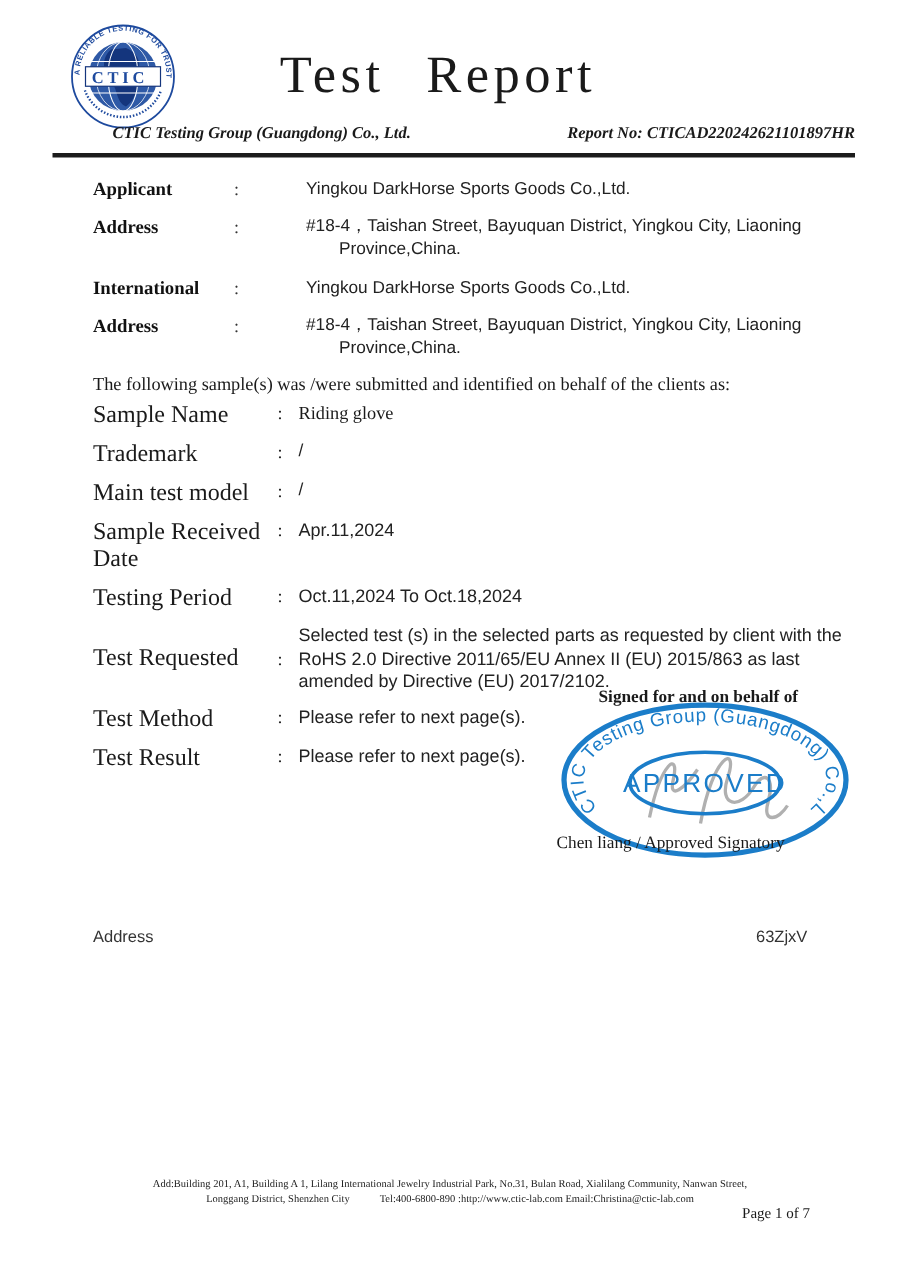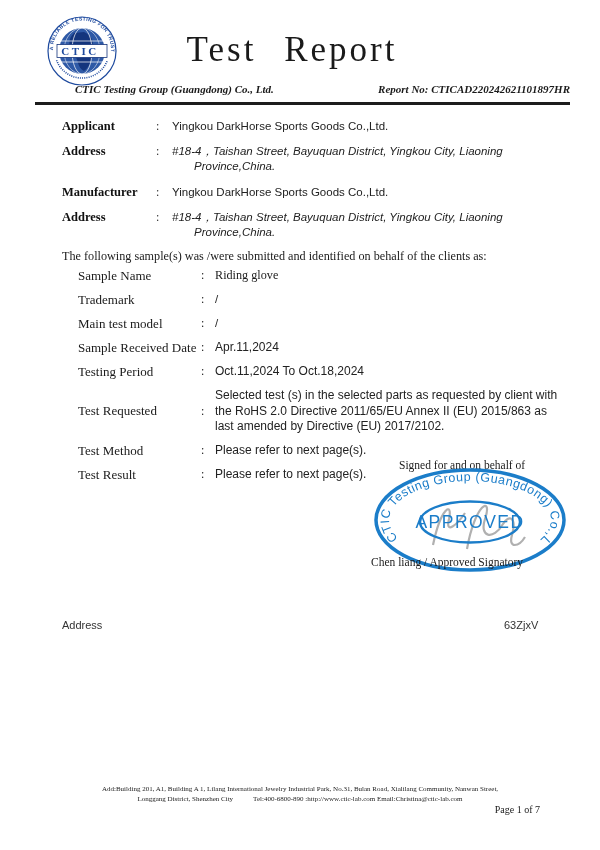--- a/index.html
+++ b/index.html
@@ -13,36 +13,36 @@
   .subtitle-row{position:absolute;left:35px;width:535px;top:83px;display:flex;
                 justify-content:space-between;font-style:italic;font-weight:bold;font-size:11px;color:#1a1a1a;}
   .company{padding-left:40px;}
   .rule{position:absolute;left:35px;top:102px;width:535px;height:3px;background:#1c1c1c;}
 
   
   .parties{position:absolute;left:62px;top:119px;width:505px;}
   .prow{display:flex;margin-bottom:10px;align-items:flex-start;}
   .plabel{width:94px;font-weight:bold;font-size:12.5px;}
   .psep{width:16px;font-size:12px;color:#333;}
-  .pvalue{flex:1;font-family:"Liberation Sans",sans-serif;font-size:11.5px;line-height:1.32;color:#222;}
-  .hang{padding-left:22px;text-indent:-22px;font-style:italic;}
+  .pvalue{flex:1;font-family:"Liberation Sans",sans-serif;font-size:11.5px;line-height:1.32;color:#222;margin-left:32px;}
+  .hang{padding-left:22px;text-indent:-22px;}
 
   
   .intro{position:absolute;left:62px;top:249px;font-size:12.2px;color:#1a1a1a;}
   .fields{position:absolute;left:62px;top:268px;width:505px;}
   .frow{display:flex;margin-bottom:8px;align-items:flex-start;}
   .frow.center{align-items:center;}
-  .flabel{width:123px;font-size:13px;color:#1a1a1a;margin-left:16px;}
+  .flabel{width:123px;font-size:16px;color:#1a1a1a;}
   .fsep{width:14px;font-size:12px;color:#222;}
   .fvalue{flex:1;font-family:"Liberation Sans",sans-serif;font-size:11.5px;line-height:1.3;color:#222;}
   .fvalue.serif{font-family:"Liberation Serif",serif;font-size:12.2px;color:#1a1a1a;}
   .fvalue.big{font-size:12px;}
 
   
-  .signed-for{position:absolute;left:399px;top:459px;font-weight:normal;font-size:11.5px;color:#1a1a1a;}
+  .signed-for{position:absolute;left:399px;top:459px;font-weight:bold;font-size:11.5px;color:#1a1a1a;}
   .stamp{position:absolute;left:371px;top:467px;width:198px;height:106px;}
   .signatory{position:absolute;left:371px;top:556px;font-weight:normal;font-size:11.5px;color:#1a1a1a;}
 
   
   .code{position:absolute;top:619px;font-family:"Liberation Sans",sans-serif;font-size:11px;color:#333;}
   .code.left{left:62px;}
   .code.right{left:504px;}
 
   
   .footer{position:absolute;left:35px;width:530px;top:785px;text-align:center;
@@ -85,21 +85,21 @@
       <span class="plabel">Applicant</span>
       <span class="psep">:</span>
       <span class="pvalue">Yingkou DarkHorse Sports Goods Co.,Ltd.</span>
     </div>
     <div class="prow">
       <span class="plabel">Address</span>
       <span class="psep">:</span>
       <span class="pvalue hang">#18-4，Taishan Street, Bayuquan District, Yingkou City, Liaoning Province,China.</span>
     </div>
     <div class="prow">
-      <span class="plabel">Manufacturer</span>
+      <span class="plabel">International</span>
       <span class="psep">:</span>
       <span class="pvalue">Yingkou DarkHorse Sports Goods Co.,Ltd.</span>
     </div>
     <div class="prow">
       <span class="plabel">Address</span>
       <span class="psep">:</span>
       <span class="pvalue hang">#18-4，Taishan Street, Bayuquan District, Yingkou City, Liaoning Province,China.</span>
     </div>
   </div>
 

